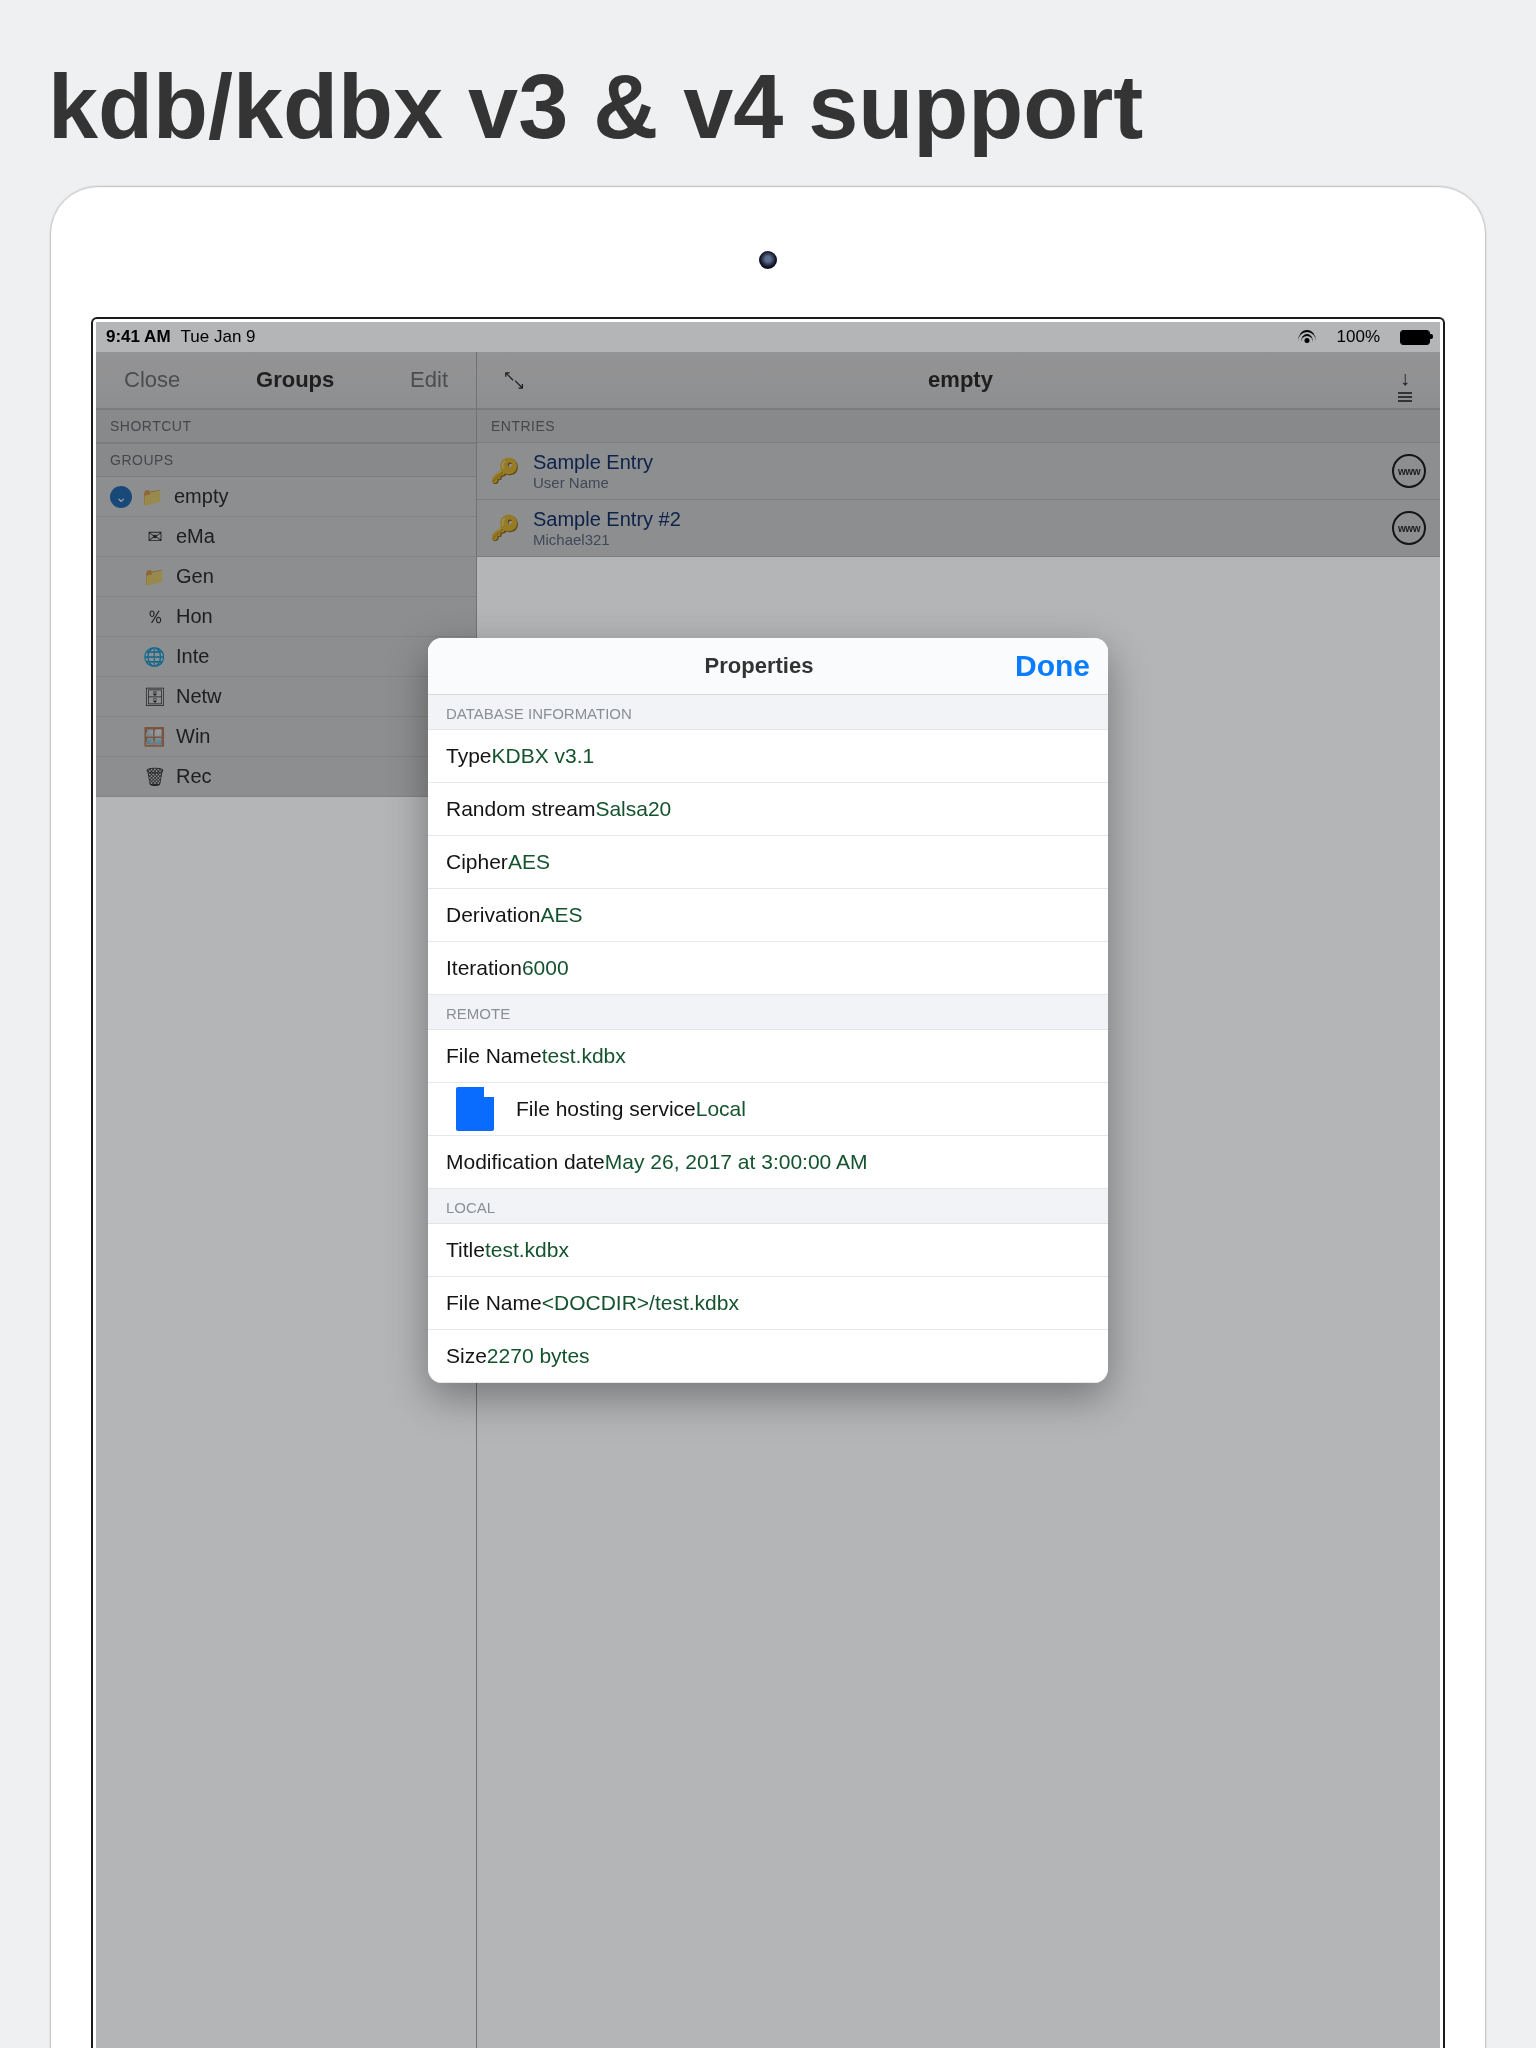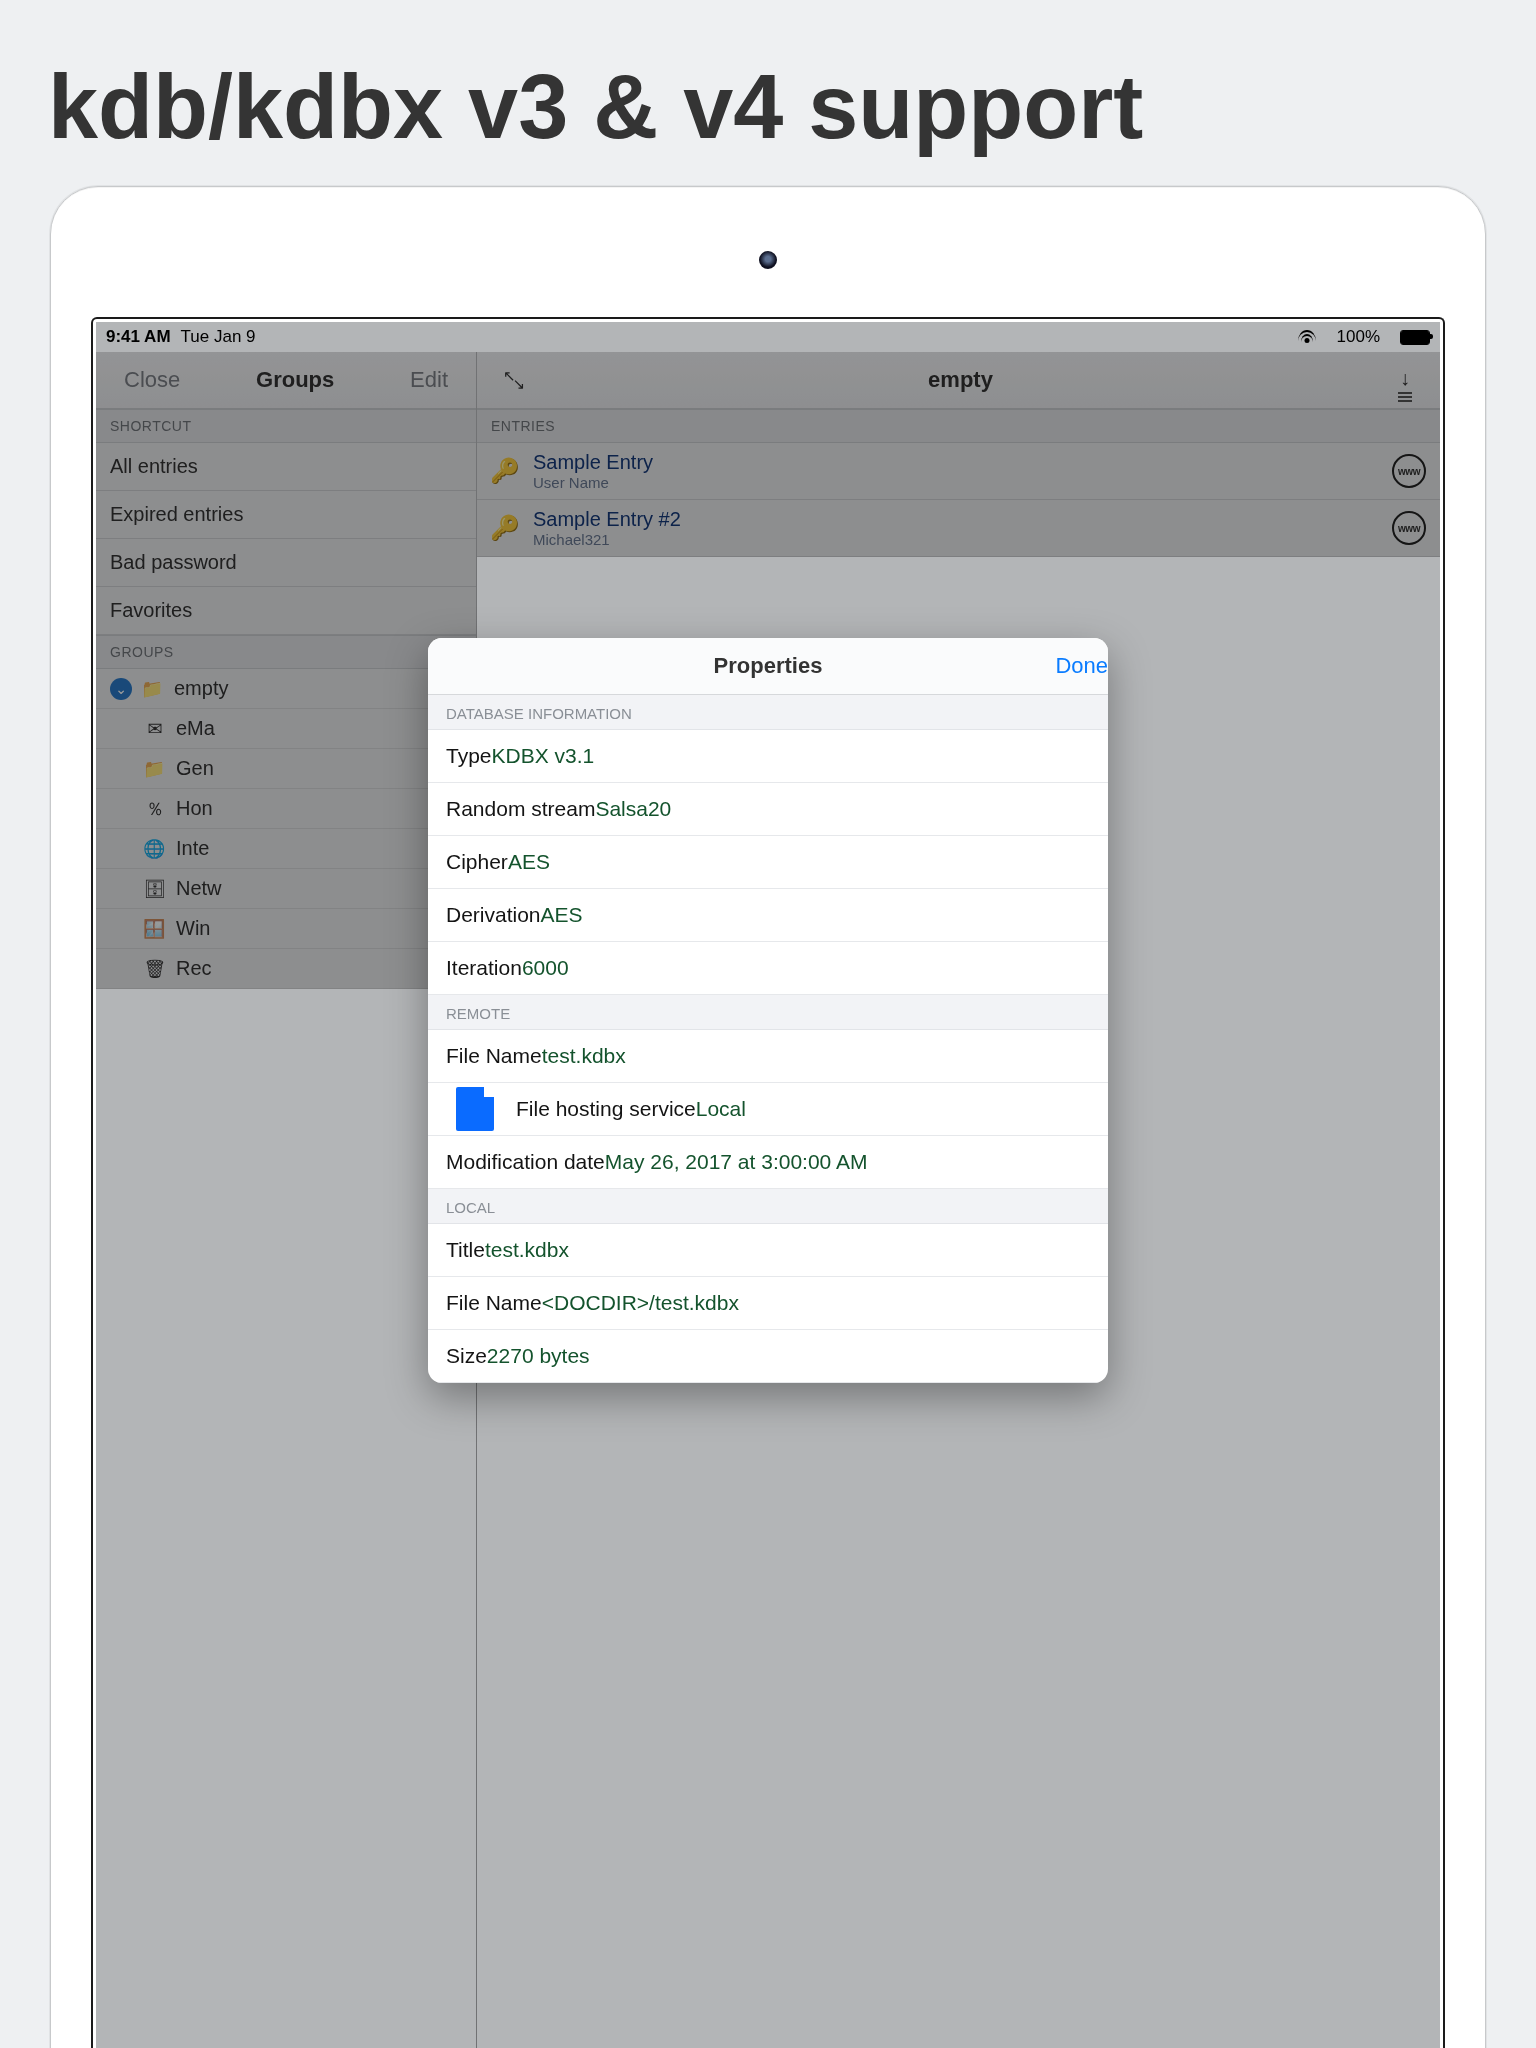--- a/index.html
+++ b/index.html
@@ -48,21 +48,21 @@
 .ew{flex:1}
 .ew .t{font-size:20px;color:#103a86}
 .ew .s{font-size:15px;color:#667896}
 .www{width:30px;height:30px;border-radius:50%;border:2px solid #222;display:inline-flex;align-items:center;justify-content:center;font-size:10px;font-weight:700;letter-spacing:-.5px}
 
 .mask{position:absolute;inset:0;background:rgba(0,0,0,.22)}
 .modal{position:absolute;left:50%;top:316px;width:680px;transform:translateX(-50%);background:#fff;border-radius:14px;box-shadow:0 14px 40px rgba(0,0,0,.35);overflow:hidden}
 .mh{display:flex;align-items:center;height:56px;border-bottom:1px solid #d6d8db;background:#fafbfc}
 .mh .sp{flex:1}
 .mh .ti{flex:0 0 auto;font-weight:600;font-size:22px}
-.mh .done{flex:1;text-align:right;color:#0a7cff;font-size:22px;font-weight:400}
+.mh .done{flex:1;text-align:right;padding-right:18px;color:#0a7cff;font-size:30px;font-weight:700}
 .ms{font-size:15px;color:#8a8f96;padding:10px 18px 7px;background:#f2f3f6;border-bottom:1px solid #e2e4e8}
 .mr{display:flex;align-items:center;justify-content:flex-start;height:52px;padding:0 18px;border-bottom:1px solid #e6e8eb;font-size:21px}
 .mr .lb{color:#141414}
 .mr .vl{color:#14532d}
 .mr.ind{padding-left:88px;position:relative}
 .mr.ind .fic{position:absolute;left:28px;width:38px;height:44px;background:#0a6bff;border-radius:2px}
 .mr.ind .fic:before{content:"";position:absolute;right:0;top:0;width:10px;height:10px;background:#fff}
 </style>
 </head>
 <body>
@@ -92,26 +92,20 @@
             </div>
           </div>
           <div class="panes">
             <div class="left">
               <div class="nav">
                 <span class="lnk">Close</span>
                 <span class="ttl">Groups</span>
                 <span class="lnk">Edit</span>
               </div>
               <div class="sect">SHORTCUT</div>
-              <div id="shortcuts">
-                  <div class="row">All entries</div>
-                  <div class="row">Expired entries</div>
-                  <div class="row">Bad password</div>
-                  <div class="row">Favorites</div>
-                </div>
               <div class="sect">GROUPS</div>
               <div class="grp">
                 <span class="ev">⌄</span>
                 <span class="ic folder">📁</span>
                 <span>empty</span>
               </div>
               <div id="children">
                   <div class="grp ind">
                     <span class="ic">✉︎</span>
                     <span>eMa</span>

